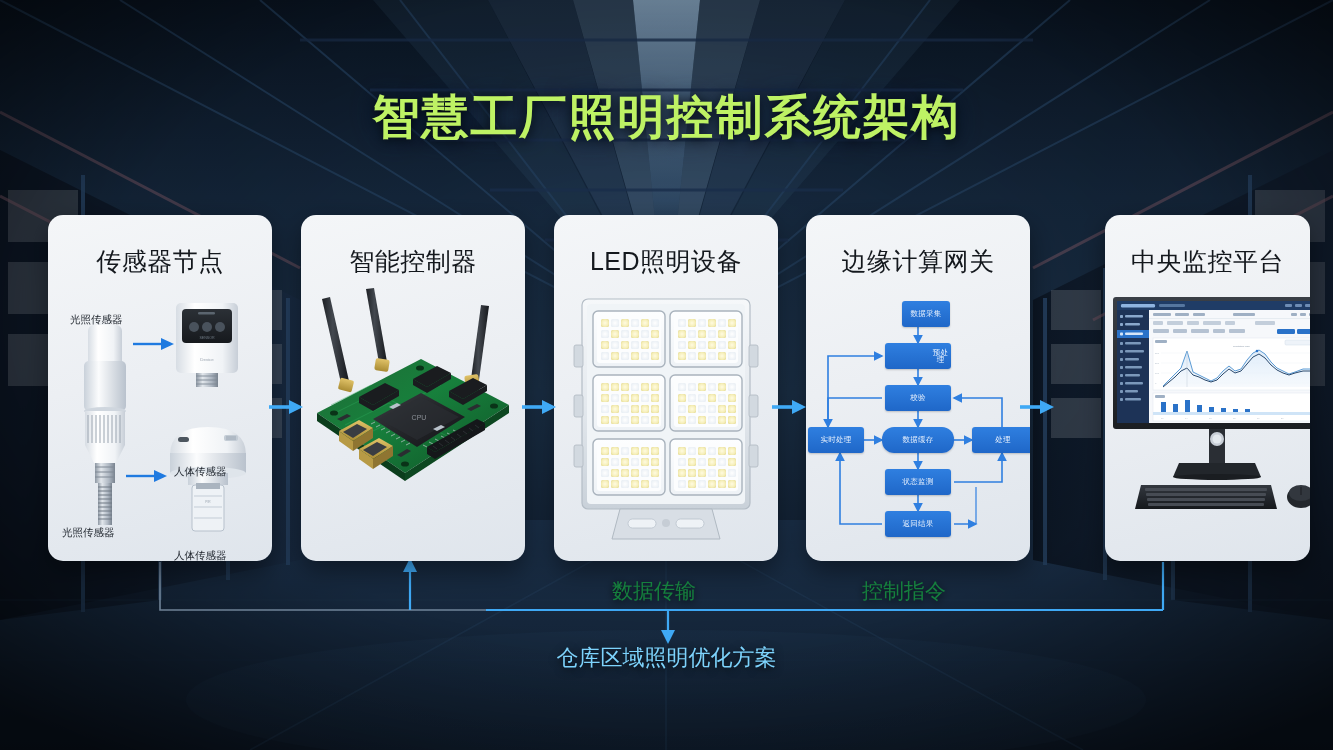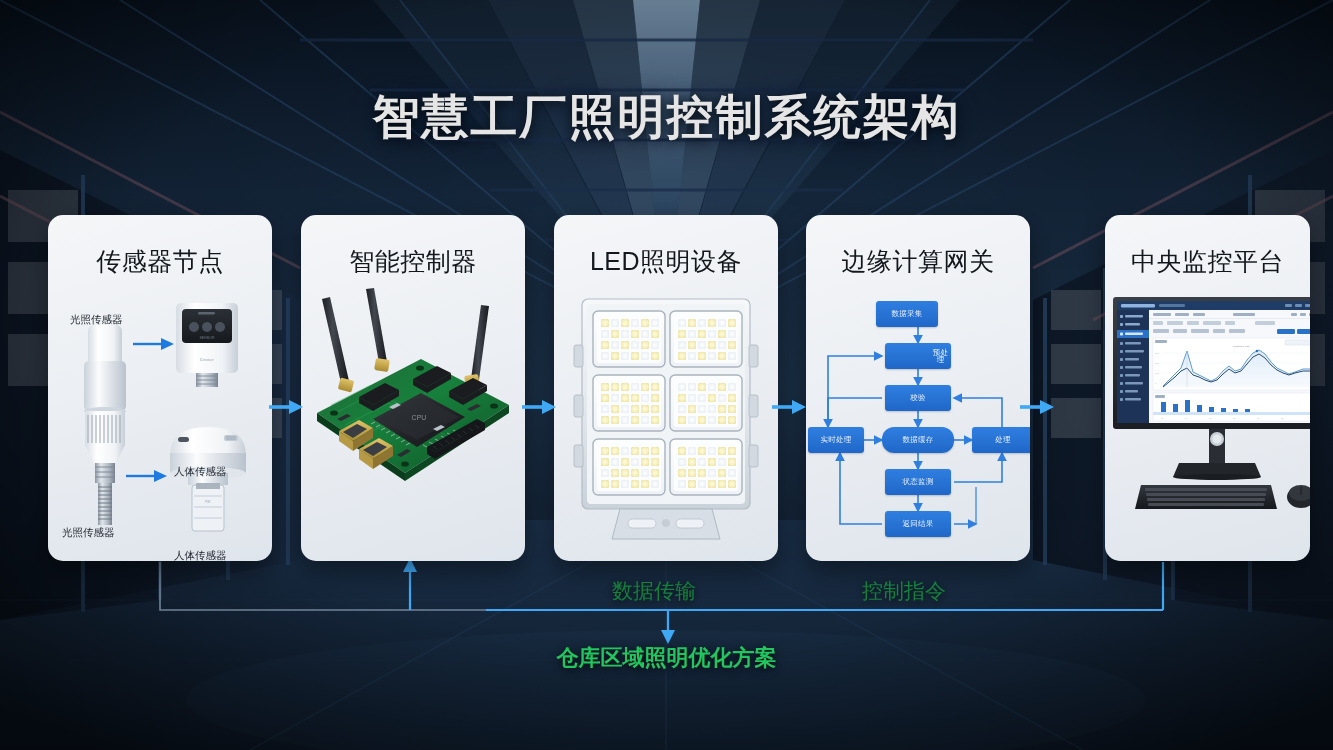--- a/index.html
+++ b/index.html
@@ -11,21 +11,21 @@
   }
 
   
   #bg { position:absolute; inset:0; overflow:hidden; background:#0d1a2b; }
   .bg-svg { position:absolute; inset:0; width:1333px; height:750px; }
 
   
   #title {
     position:absolute; top:86px; left:0; width:1333px;
     text-align:center;
-    font-size:47px; font-weight:bold; color:#e5e5e5;
+    font-size:47px; font-weight:bold; color:#bef264;
     letter-spacing:2px;
     text-shadow:0 2px 12px rgba(0,0,0,.85), 0 0 26px rgba(10,30,60,.9);
     z-index:6;
   }
 
   
   .card {
     position:absolute; top:215px; width:224px; height:346px;
     background:linear-gradient(165deg,#f4f6f8 0%,#eceff3 45%,#dfe5ec 100%);
     border-radius:15px;
@@ -56,21 +56,21 @@
   #feedback { position:absolute; left:0; top:540px; width:1333px; height:210px; z-index:4; }
 
   .fb-label {
     position:absolute; font-size:21px; font-weight:normal; color:#15803d;
     text-shadow:0 2px 8px rgba(0,0,0,.8); z-index:8; white-space:nowrap;
   }
   #label-data { left:612px; top:577px; }
   #label-ctrl { left:862px; top:577px; }
   #label-bottom {
     left:0; width:1333px; text-align:center; top:643px;
-    font-size:22px; font-weight:bold; color:#22c55e;
+    font-size:22px; font-weight:normal; color:#7dd3fc;
     text-shadow:0 2px 9px rgba(0,0,0,.85); z-index:8; position:absolute;
   }
 
   
   .sensor-label {
     position:absolute; font-size:10.5px; color:#20262e;
     white-space:nowrap; font-weight:500;
   }
   #s-lbl-1 { left:22px; top:26px; }
   #s-lbl-2 { left:126px; top:178px; }
@@ -773,21 +773,21 @@
 
         <path d="M148 237 L170 237"></path>
 
         <path d="M76 237 L34 237 L34 166"></path>
       </g>
       <g stroke="#2f7fe0" stroke-width="1.4" fill="none" opacity=".85">
         <line x1="170" y1="237" x2="170" y2="200"></line>
       </g>
     </svg>
 
-    <div class="fc-box" style="left:70px; top:14px; width:62px; height:26px;">数据采集</div>
+    <div class="fc-box" style="left:96px; top:14px; width:48px; height:26px;">数据采集</div>
     <div class="fc-box" style="left:79px; top:56px; width:66px; height:26px;padding-left:45px;">预处理</div>
     <div class="fc-box" style="left:79px; top:98px; width:66px; height:26px;">校验</div>
     <div class="fc-box" style="left:2px; top:140px; width:56px; height:26px;">实时处理</div>
     <div class="fc-box" style="left:76px; top:140px; width:72px; height:26px;border-radius:12px;">数据缓存</div>
     <div class="fc-box" style="left:166px; top:140px; width:62px; height:26px;">处理</div>
     <div class="fc-box" style="left:79px; top:182px; width:66px; height:26px;">状态监测</div>
     <div class="fc-box" style="left:79px; top:224px; width:66px; height:26px;">返回结果</div>
   </div>
 </div>
 

